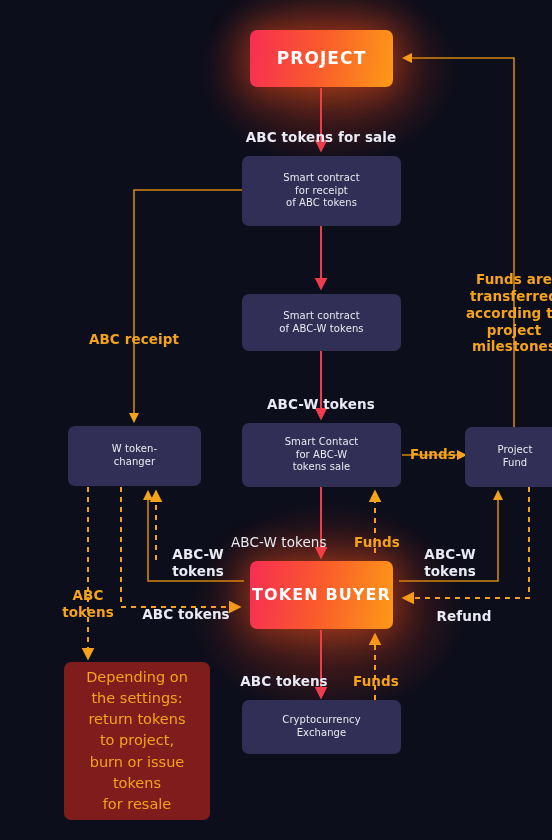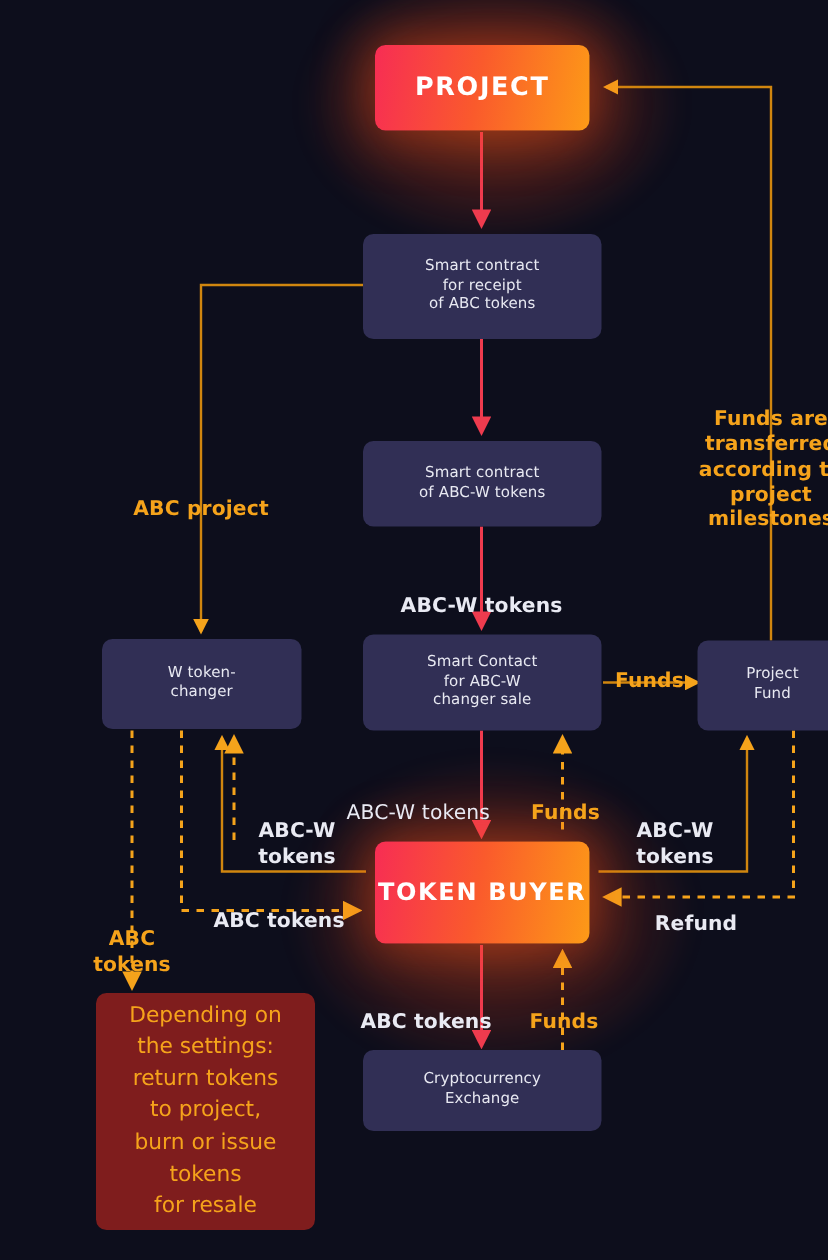--- a/index.html
+++ b/index.html
@@ -130,21 +130,21 @@
   </div>
 
   <div class="node dark" style="left:194px;top:294px;width:159px;height:57px;white-space:pre-line;">
     <span>Smart contract
 of ABC-W tokens</span>
   </div>
 
   <div class="node dark" style="left:194px;top:423px;width:159px;height:64px;white-space:pre-line;">
     <span>Smart Contact
 for ABC-W
-changer sale</span>
+tokens sale</span>
   </div>
 
   <div class="node dark" style="left:20px;top:426px;width:133px;height:60px;white-space:pre-line;">
     <span>W token-
 changer</span>
   </div>
 
   <div class="node dark" style="left:417px;top:427px;width:100px;height:60px;white-space:pre-line;">
     <span>Project
 Fund</span>
@@ -162,28 +162,31 @@
   <div class="node note" style="left:16px;top:662px;width:146px;height:158px;white-space:pre-line;">
     <span>Depending on
 the settings:
 return tokens
 to project,
 burn or issue
 tokens
 for resale</span>
   </div>
 
+  <div class="lbl white" style="left:173px;top:112px;width:200px;">
+    <span>ABC tokens for sale</span>
+  </div>
 
 
   <div class="lbl white" style="left:193px;top:379px;width:160px;">
     <span>ABC-W tokens</span>
   </div>
 
   <div class="lbl orange" style="left:16px;top:314px;width:140px;">
-    <span>ABC project</span>
+    <span>ABC receipt</span>
   </div>
 
   <div class="lbl orange" style="left:406px;top:254px;width:120px;">
     <span>Funds are
 transferred
 according to
 project
 milestones</span>
   </div>
 
@@ -206,21 +209,21 @@
 
   <div class="lbl white" style="left:362px;top:529px;width:80px;">
     <span>ABC-W
 tokens</span>
   </div>
 
   <div class="lbl white" style="left:88px;top:589px;width:100px;">
     <span>ABC tokens</span>
   </div>
 
-  <div class="lbl orange" style="left:6px;top:601px;width:68px;">
+  <div class="lbl orange" style="left:6px;top:570px;width:68px;">
     <span>ABC
 tokens</span>
   </div>
 
   <div class="lbl white" style="left:376px;top:591px;width:80px;">
     <span>Refund</span>
   </div>
 
   <div class="lbl white" style="left:181px;top:656px;width:110px;">
     <span>ABC tokens</span>

